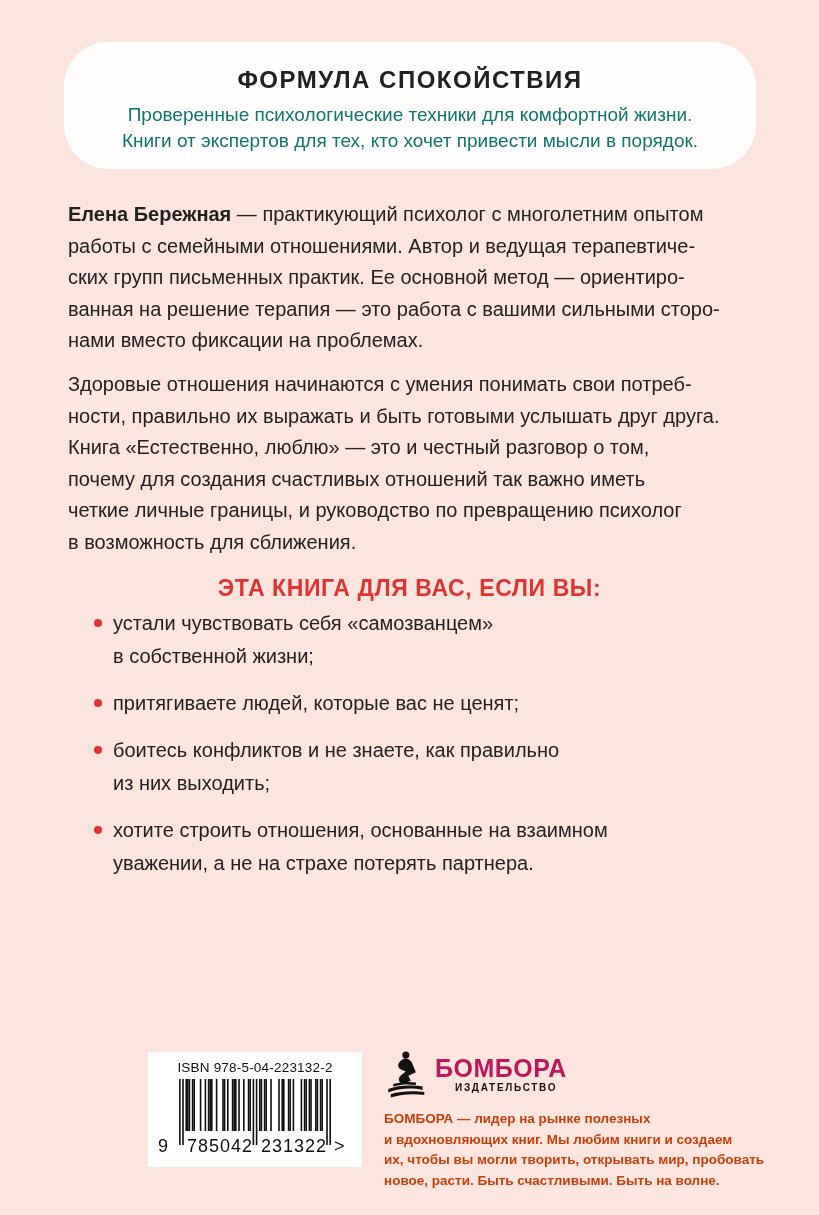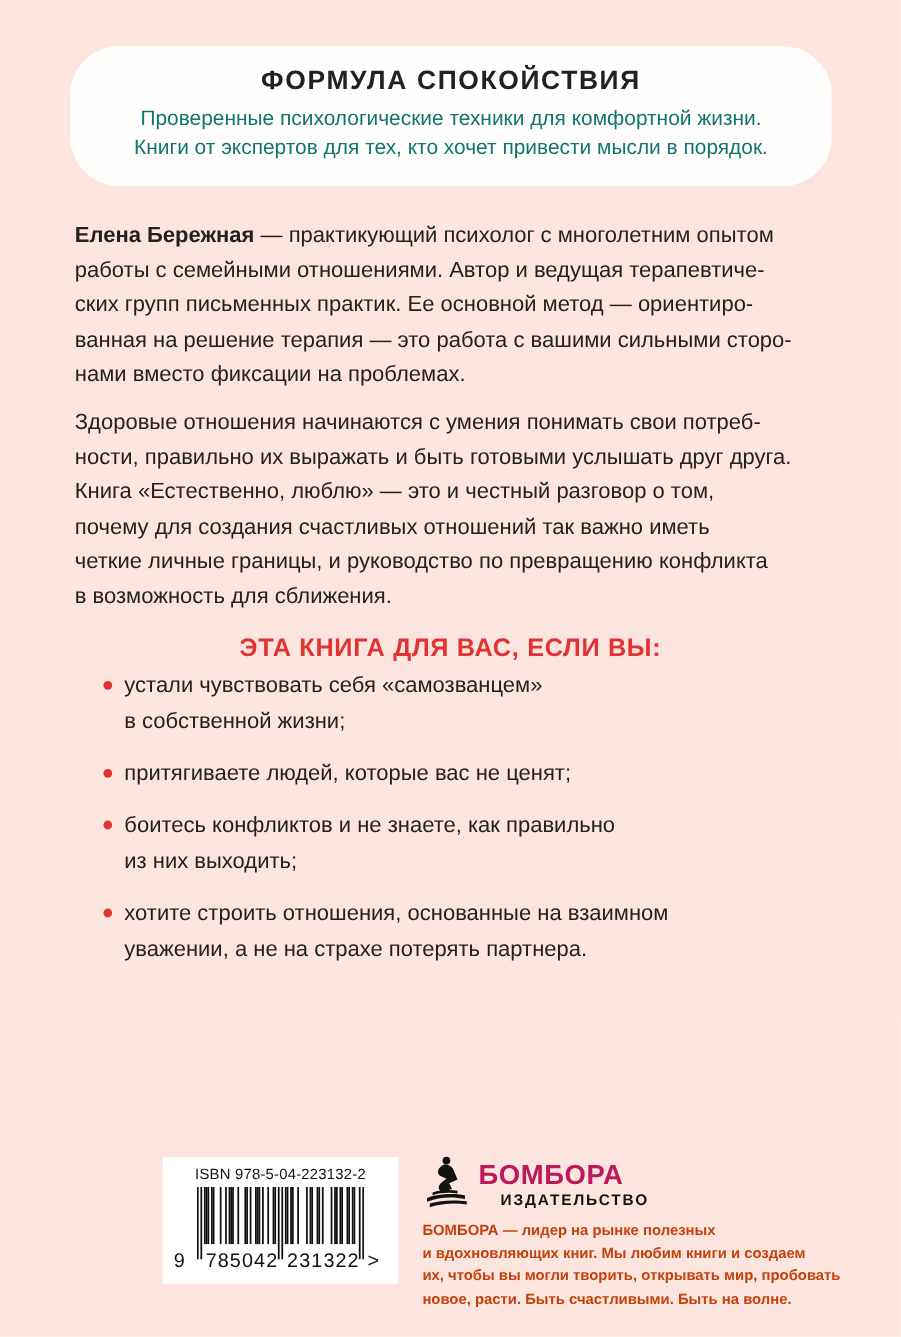--- a/index.html
+++ b/index.html
@@ -4,21 +4,21 @@
 <style>
   html,body{margin:0;padding:0;}
   .page{
     position:relative;width:819px;height:1215px;overflow:hidden;
     background:var(--bg,#fce5de);color:var(--text,#23211f);
     font-family:"Liberation Sans",sans-serif;
   }
   
   .banner{position:absolute;left:64px;top:42px;width:692px;height:127px;
     background:var(--card,#fffefd);border-radius:44px;text-align:center;}
-  .banner-title{margin-top:18px;font-size:24px;font-weight:bold;letter-spacing:1.5px;}
+  .banner-title{margin-top:24px;font-size:24px;font-weight:bold;letter-spacing:1.5px;}
   .banner-sub{margin-top:8px;font-size:19px;line-height:26px;color:#0f766e;}
   .banner-sub .tline{white-space:nowrap;}
   
   .para{position:absolute;left:68px;width:710px;font-size:20px;line-height:31.5px;}
   .tline{white-space:nowrap;}
   #para-author{top:199px;}
   #para-book{top:369px;}
   .bold{font-weight:bold;}
   
   .list-heading{position:absolute;top:575px;left:0;width:100%;text-align:center;
@@ -41,21 +41,21 @@
   #bc-left{left:37px;width:70px;text-align:center;letter-spacing:1px;}
   #bc-right{left:111px;width:70px;text-align:center;letter-spacing:1px;}
   #bc-trail{left:186px;}
   
   .publisher{position:absolute;left:384px;top:1050px;}
   .logo-row{display:flex;align-items:flex-start;}
   .logo-icon{width:42px;height:48px;flex:none;}
   .logo-icon svg{width:42px;height:48px;fill:#141210;}
   .logo-text{margin-left:9px;}
   .logo-name{font-size:25px;font-weight:bold;letter-spacing:.5px;line-height:26px;margin-top:5px;color:#be185d;}
-  .logo-sub{font-size:14px;font-weight:bold;letter-spacing:1.7px;margin-top:1px;color:#141210;padding-left:20px;}
+  .logo-sub{font-size:10px;font-weight:bold;letter-spacing:1.7px;margin-top:1px;color:#141210;padding-left:20px;}
   .pub-desc{margin-top:11px;font-size:13.5px;line-height:20.5px;font-weight:bold;color:#c2410c;}
   .pub-desc .tline{white-space:nowrap;}
 </style>
 </head>
 <body>
 
 <div class="page">
 
   <div class="banner">
     <div class="banner-title">ФОРМУЛА СПОКОЙСТВИЯ</div>
@@ -74,21 +74,21 @@
         <div class="tline">нами вместо фиксации на проблемах.</div>
       </div>
   </div>
 
   <div class="para" id="para-book">
     <div>
         <div class="tline">Здоровые отношения начинаются с умения понимать свои потреб-</div>
         <div class="tline">ности, правильно их выражать и быть готовыми услышать друг друга.</div>
         <div class="tline">Книга «Естественно, люблю» — это и честный разговор о том,</div>
         <div class="tline">почему для создания счастливых отношений так важно иметь</div>
-        <div class="tline">четкие личные границы, и руководство по превращению конфликта</div>
+        <div class="tline">четкие личные границы, и руководство по превращению психолог</div>
         <div class="tline">в возможность для сближения.</div>
       </div>
   </div>
 
   <div class="list-heading">ЭТА КНИГА ДЛЯ ВАС, ЕСЛИ ВЫ:</div>
 
   <div class="bullets">
       <div class="bullet-item">
         <span class="bullet-dot"></span>
         <div class="bullet-text">

